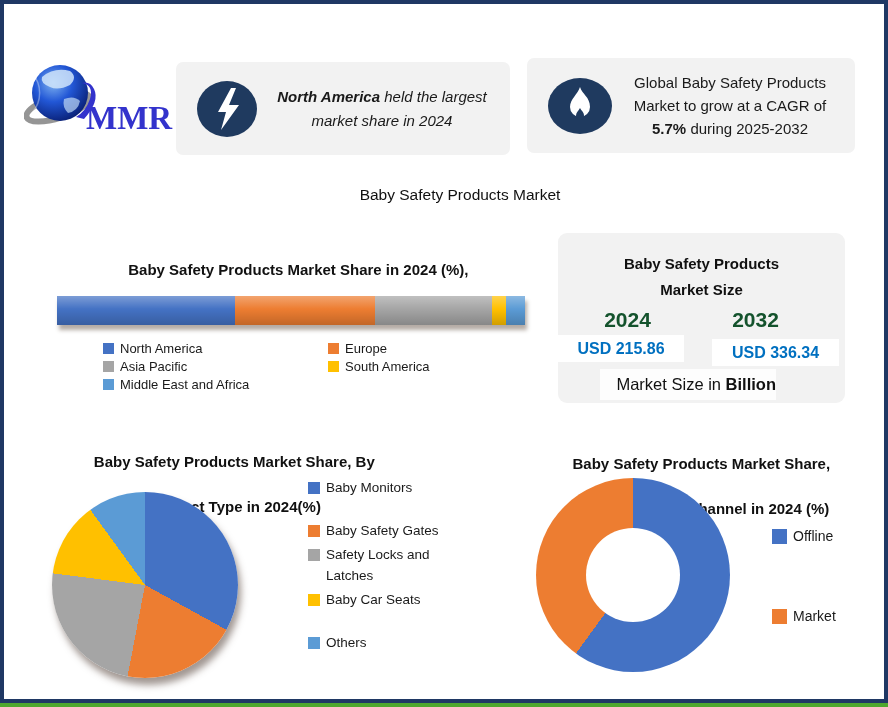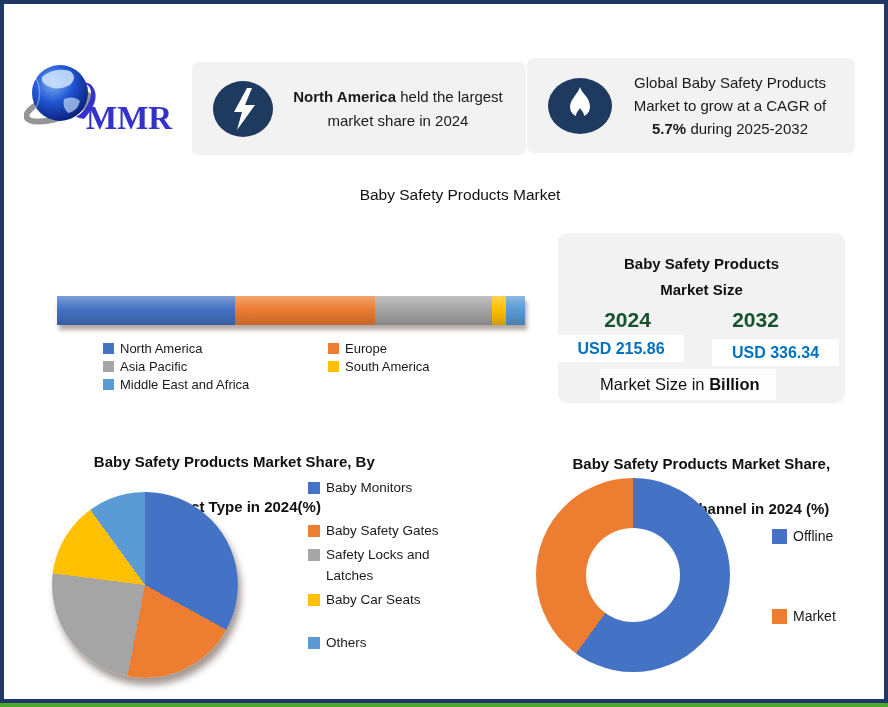--- a/index.html
+++ b/index.html
@@ -9,21 +9,21 @@
   .canvas { position:absolute; left:0; top:0; width:888px; height:707px; background:#ffffff; }
   .frame  { position:absolute; inset:0; border:4px solid #1F3864; border-bottom:none; pointer-events:none; z-index:50; }
   .frame-bottom-navy { position:absolute; left:0; right:0; bottom:4px; height:4px; background:#1F3864; z-index:50; }
   .frame-bottom-green{ position:absolute; left:0; right:0; bottom:0;  height:4px; background:#4EA72E; z-index:50; }
 
   
   .logo { position:absolute; left:24px; top:55px; width:150px; height:82px; }
 
   
   .hl-box { position:absolute; background:#F2F2F2; border-radius:7px; display:flex; align-items:center; }
-  .hl-box.one { left:192px; top:62px; width:334px; height:93px; }
+  .hl-box.one { left:176px; top:62px; width:334px; height:93px;font-style:italic; }
   .hl-box.two { left:527px; top:58px; width:328px; height:95px; }
   .hl-icon-wrap { flex:0 0 auto; margin-left:20px; width:66px; height:58px; }
   .hl-text { flex:1; text-align:center; font-size:15px; line-height:1.55; color:#1a1a1a; padding:0 14px 0 6px; }
   .hl-text b { font-weight:700; }
 
   
   .main-title { position:absolute; left:32px; right:0; top:186px; text-align:center;
                 font-size:15.5px; font-weight:400; color:#111; }
 
   
@@ -47,21 +47,21 @@
   .size-title { position:absolute; left:0; right:0; top:18px; text-align:center;
                 font-size:15px; font-weight:700; line-height:1.75; color:#111; }
   .size-year { position:absolute; top:75px; font-size:21px; font-weight:700; color:#14532d; text-align:center; }
   .size-year.y1 { left:12px;  width:115px; }
   .size-year.y2 { left:140px; width:115px; }
   .size-chip { position:absolute; background:#ffffff; text-align:center;
                font-size:16px; font-weight:700; color:#0070C0; line-height:27px; }
   .size-chip.c1 { left:0px;   top:102px; width:126px; height:27px; }
   .size-chip.c2 { left:154px; top:106px; width:127px; height:27px; }
   .size-caption { position:absolute; left:42px; top:136px; width:176px; height:31px;
-                  background:#fdfdfd; text-align:left; font-size:16.5px; color:#111; line-height:31px; }
+                  background:#fdfdfd; text-align:right; font-size:16.5px; color:#111; line-height:31px; }
   .size-caption b { font-weight:700; }
 
   
   .pie-title { position:absolute; left:35px; top:428px; width:382px; text-align:center;
                font-size:15px; font-weight:700; line-height:1.5; color:#111; white-space:pre-wrap; }
   .pie-chart { position:absolute; left:52px; top:492px; width:186px; height:186px; border-radius:50%;
                box-shadow:3px 7px 7px rgba(70,50,40,.5); }
   .pie-legend { position:absolute; left:308px; top:477px; width:140px; font-size:13.5px; color:#1a1a1a; }
   .pie-legend .legend-item { align-items:flex-start; white-space:normal; line-height:21px; }
   .pie-legend .swatch { margin-top:5px; width:12px; height:12px; }
@@ -128,21 +128,21 @@
     <div class="hl-text">
       <span>Global Baby Safety Products</span><br>
       <span>Market to grow at a CAGR of</span><br>
       <b>5.7%</b><span> during 2025-2032</span>
     </div>
   </div>
 
   <div class="main-title">Baby Safety Products Market</div>
 
   <div class="bar-title">
-    <br>
+    <span>Baby Safety Products Market Share in 2024 (%),</span><br>
     <span>By Region</span>
   </div>
   <div class="region-bar">
       <div class="bar-seg" style="flex-grow: 38; background: rgb(68, 114, 196);"></div>
       <div class="bar-seg" style="flex-grow: 30; background: rgb(237, 125, 49);"></div>
       <div class="bar-seg" style="flex-grow: 25; background: rgb(165, 165, 165);"></div>
       <div class="bar-seg" style="flex-grow: 3; background: rgb(255, 192, 0);"></div>
       <div class="bar-seg" style="flex-grow: 4; background: rgb(91, 155, 213);"></div>
     </div>
   <div class="bar-legend">

